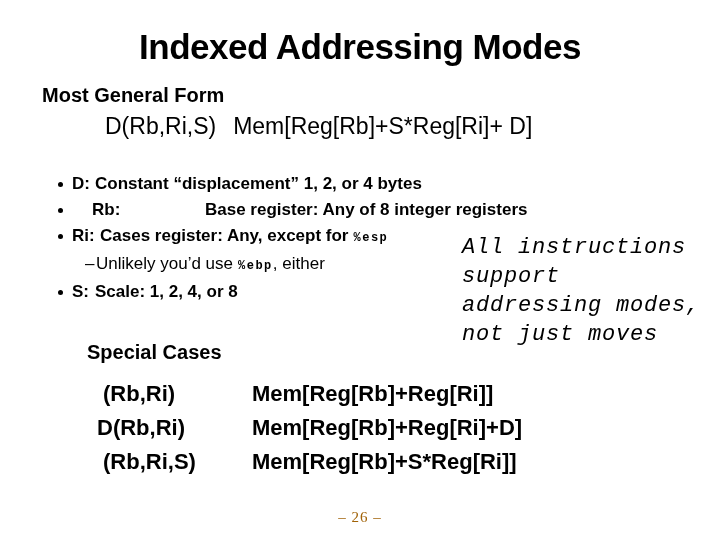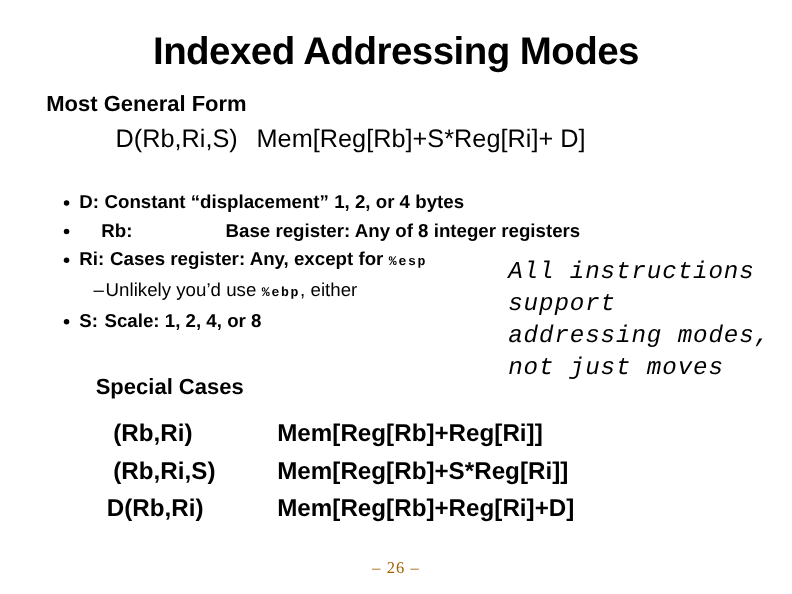--- a/index.html
+++ b/index.html
@@ -182,25 +182,25 @@
     <div>not just moves</div>
   </div>
 
   <div class="section-heading heading-special">Special Cases</div>
 
   <div class="special-table">
     <div class="special-row indent-paren">
       <span class="mode-col">(Rb,Ri)</span>
       <span class="expansion-col">Mem[Reg[Rb]+Reg[Ri]]</span>
     </div>
+    <div class="special-row">
+      <span class="mode-col">D(Rb,Ri)</span>
+      <span class="expansion-col">Mem[Reg[Rb]+Reg[Ri]+D]</span>
+    </div>
     <div class="special-row indent-paren">
       <span class="mode-col">(Rb,Ri,S)</span>
       <span class="expansion-col">Mem[Reg[Rb]+S*Reg[Ri]]</span>
     </div>
-    <div class="special-row">
-      <span class="mode-col">D(Rb,Ri)</span>
-      <span class="expansion-col">Mem[Reg[Rb]+Reg[Ri]+D]</span>
-    </div>
   </div>
 
   <div class="footer">– 26 –</div>
 
 </div>
 
 </body></html>

